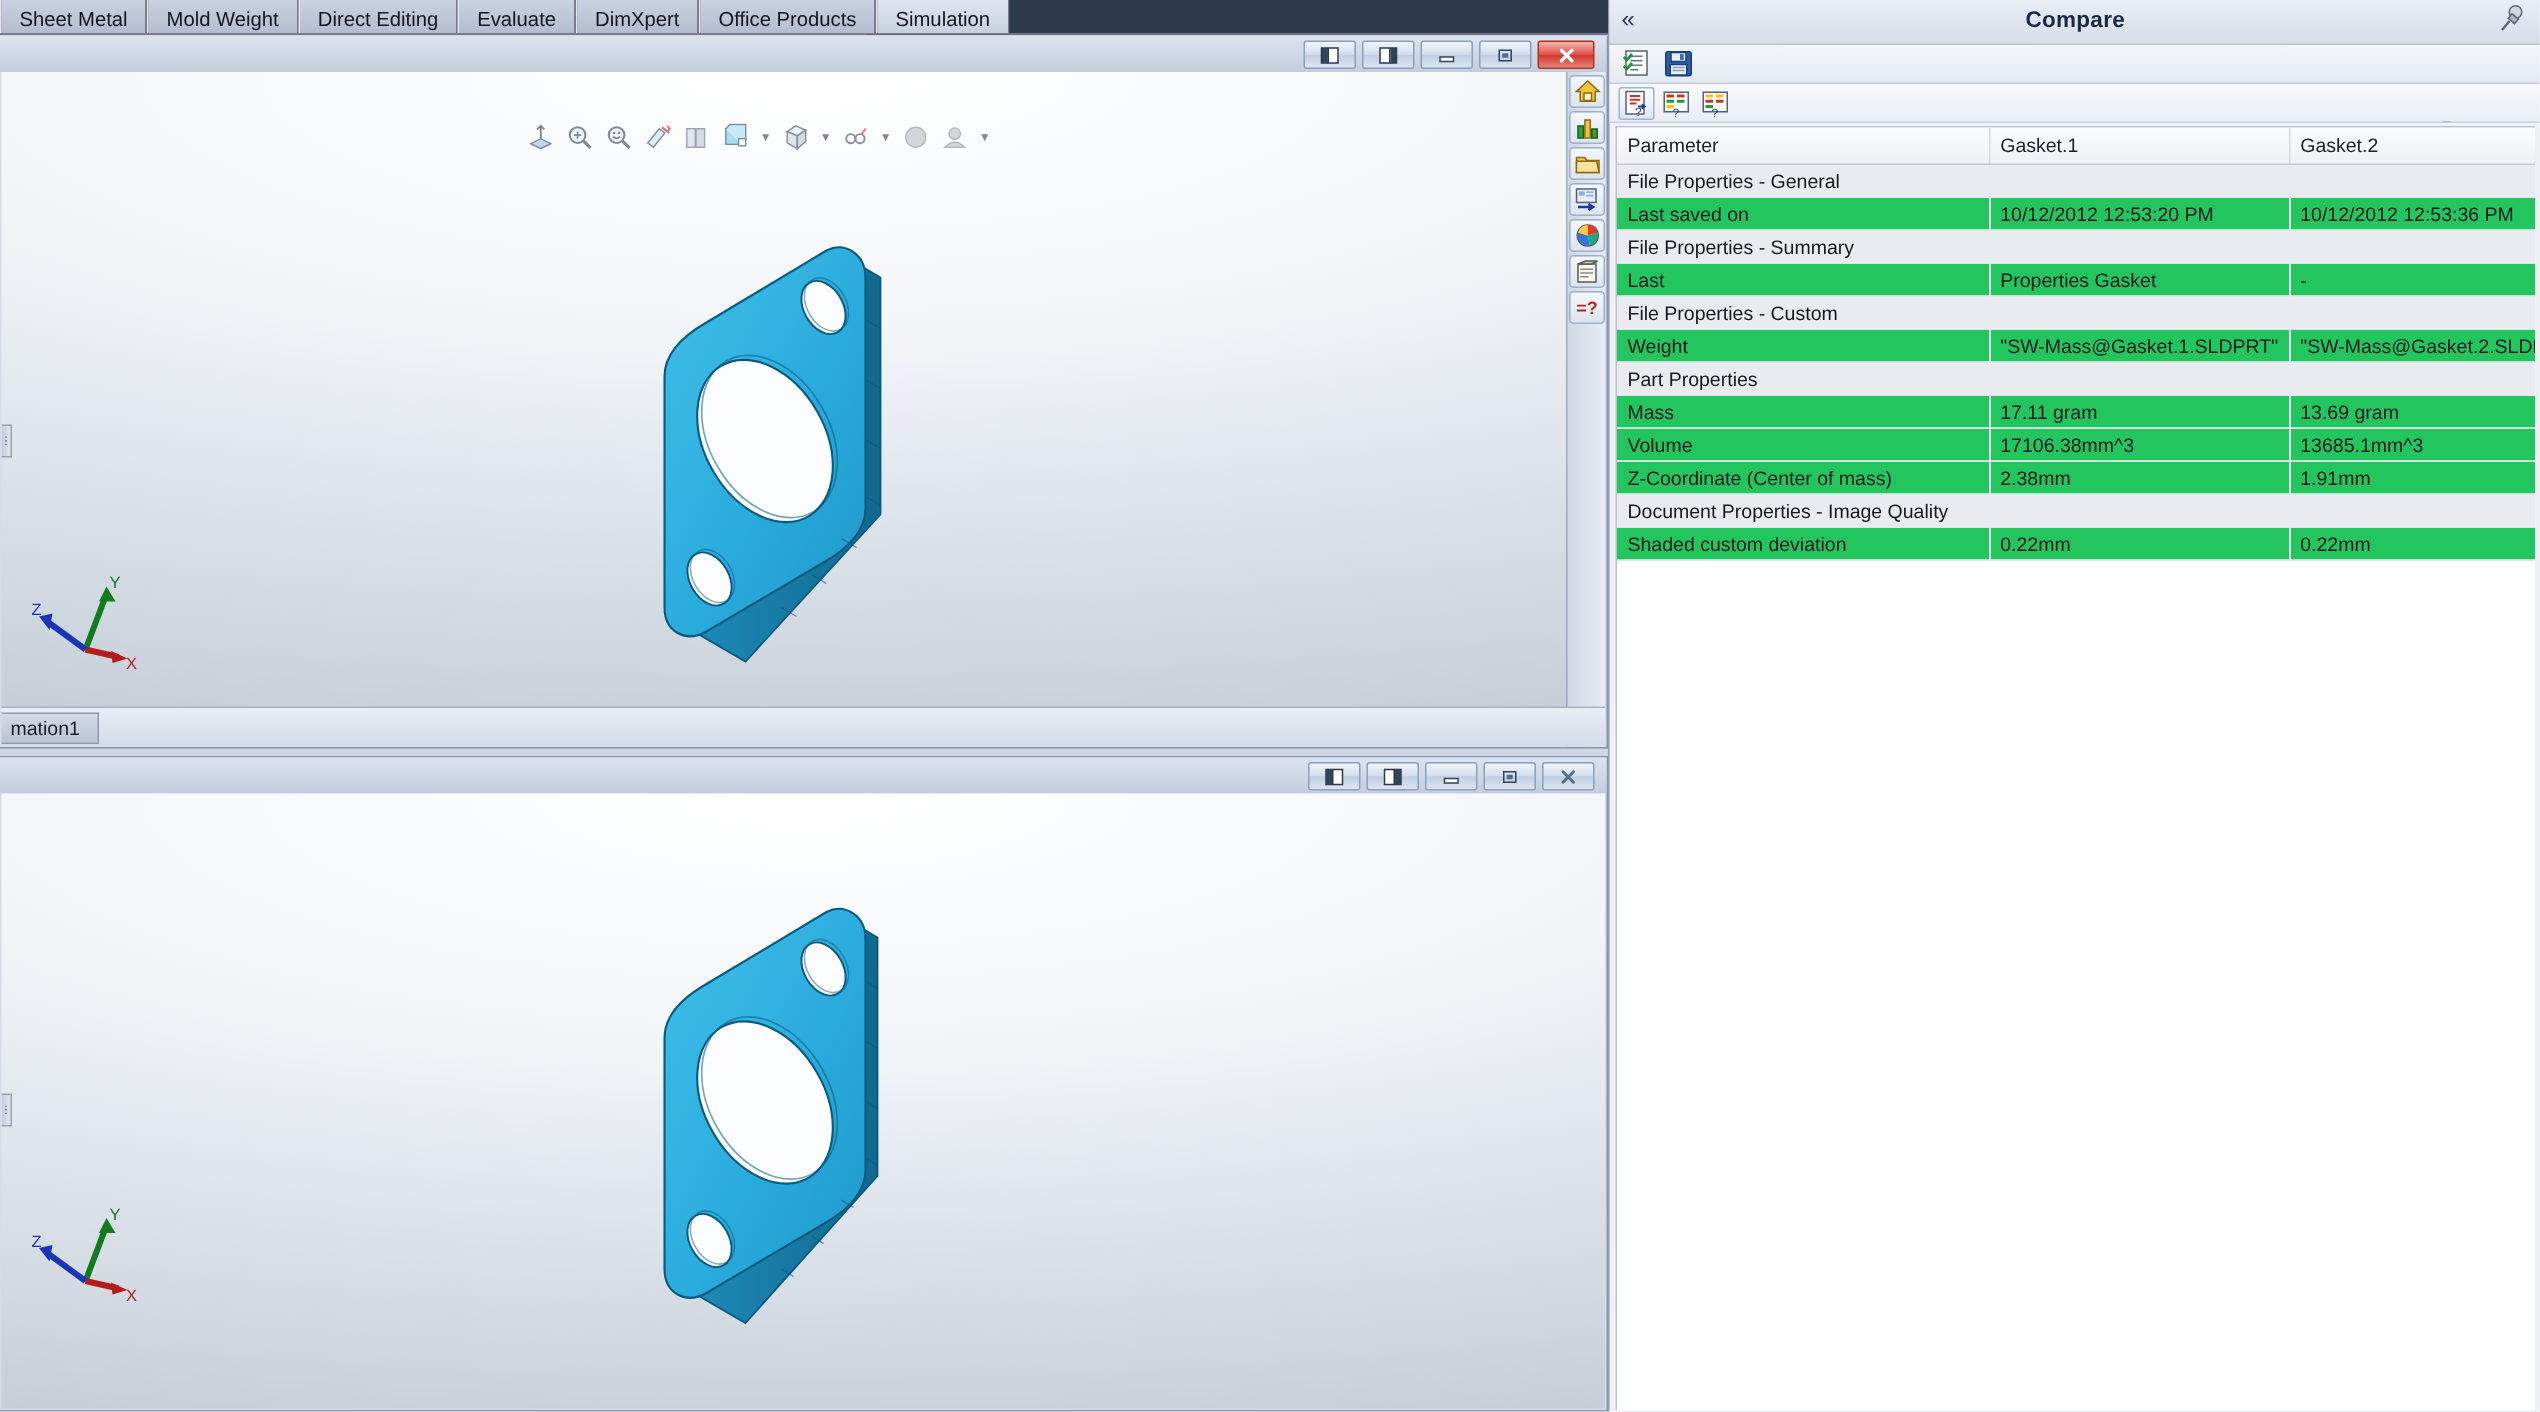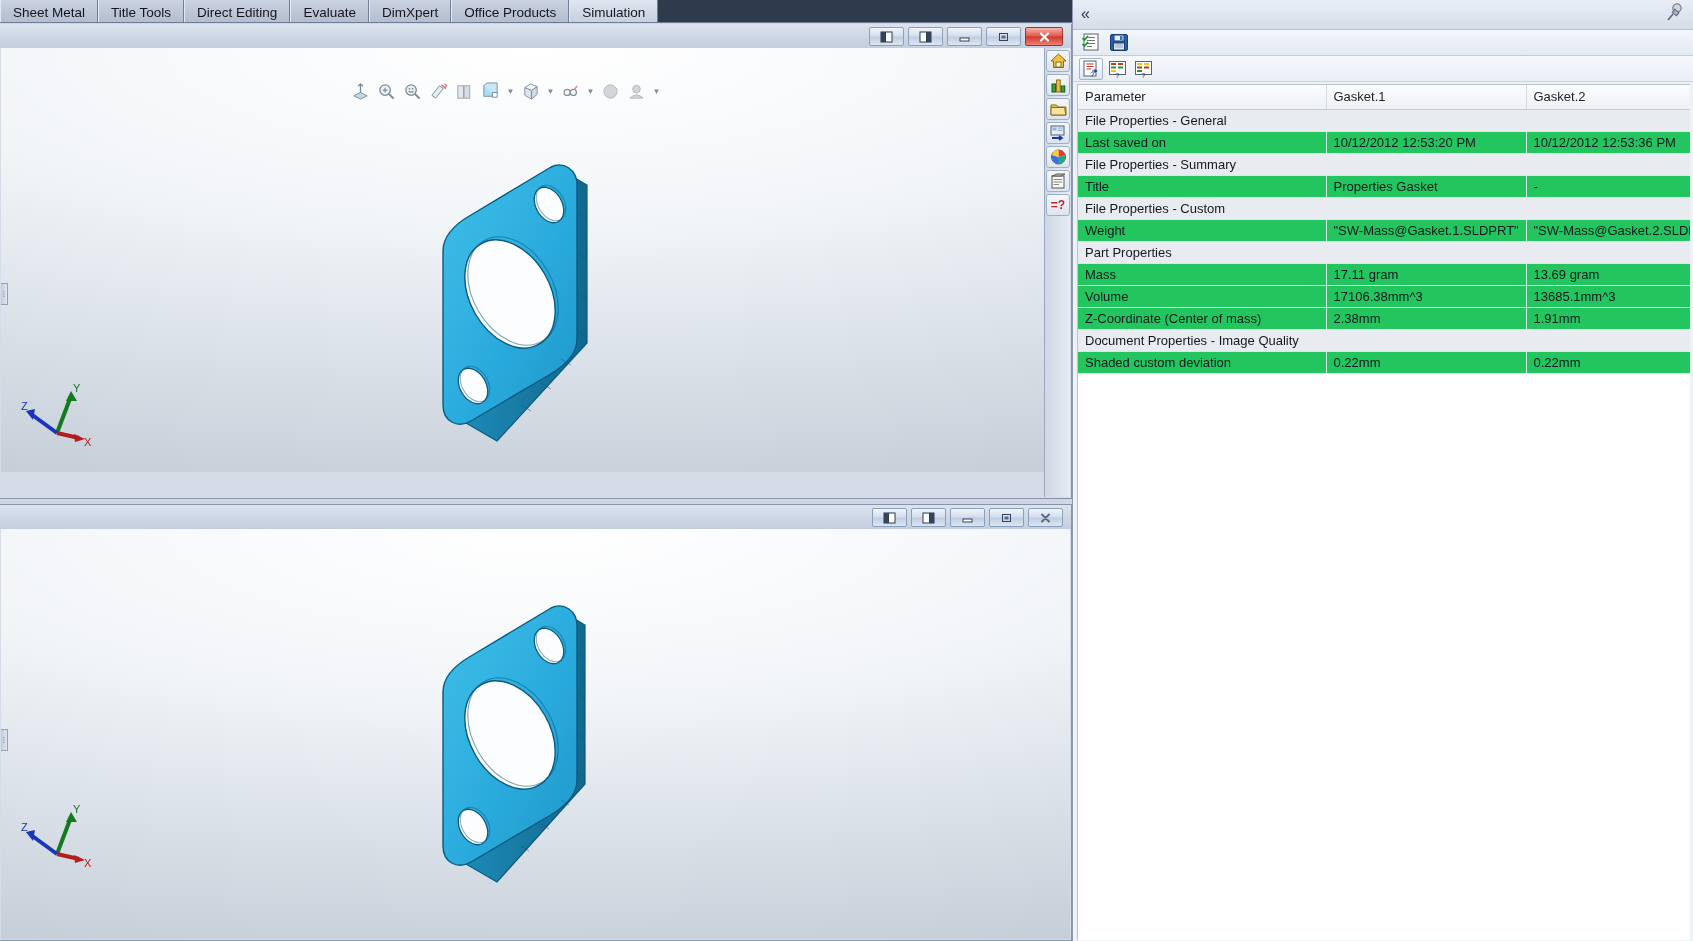--- a/index.html
+++ b/index.html
@@ -244,21 +244,21 @@
 
   <div id="left-pane">
 
     <div id="dark-strip"></div>
 
     <div id="cmd-tabs">
       <div class="cmd-tab">
           <span>Sheet Metal</span>
         </div>
       <div class="cmd-tab">
-          <span>Title Tools</span>
+          <span>Mold Weight</span>
         </div>
       <div class="cmd-tab">
           <span>Direct Editing</span>
         </div>
       <div class="cmd-tab">
           <span>Evaluate</span>
         </div>
       <div class="cmd-tab">
           <span>DimXpert</span>
         </div>
@@ -461,20 +461,25 @@
               <rect x="2" y="3" width="12" height="12" fill="#f6f6f2" stroke="#5a5a52"></rect>
               <path d="M2 3 L7 1 L15 1 L11 3 Z" fill="#c9c9bd" stroke="#5a5a52"></path>
               <path d="M3.5 6.5 H12 M3.5 9 H12 M3.5 11.5 H9" stroke="#8a8a80"></path>
             </svg>
         </div>
         <div class="side-ico">
           <span style="font-size:12px;font-weight:bold;color:#c0241a;">=?</span>
         </div>
       </div>
 
+      <div id="vp1-bottom">
+        <div id="anim-tab">
+            <span>mation1</span>
+          </div>
+      </div>
     </div>
 
     <div id="vp2" class="viewport-frame">
       <div class="vp-titlebar">
         <div class="win-btns" style="right:8px;">
           <div class="win-btn">
             <svg class="wb-ico" width="13" height="12" viewBox="0 0 13 12">
                 <rect x="1" y="1" width="11" height="10" fill="#fff" stroke="#2b3a4f"></rect>
                 <rect x="1" y="1" width="4" height="10" fill="#33435c"></rect>
                 <line x1="5.5" y1="1" x2="5.5" y2="11" stroke="#2b3a4f"></line>
@@ -553,20 +558,21 @@
 
         <div class="edge-handle" style="top:200px;">⋮</div>
       </div>
     </div>
   </div>
 
   <div id="right-pane">
 
     <div id="cp-titlebar">
       <div id="cp-collapse">«</div>
+      <div id="cp-title">Compare</div>
       <div id="cp-pin">
         <svg width="22" height="22" viewBox="0 0 22 22">
             <circle cx="13" cy="7" r="4.2" fill="#cfd6de" stroke="#5c6775"></circle>
             <rect x="9" y="9" width="5.5" height="4" transform="rotate(40 11 11)" fill="#aab4c2" stroke="#5c6775"></rect>
             <path d="M9 13 L4 19" stroke="#5c6775" stroke-width="1.6"></path>
           </svg>
       </div>
     </div>
 
     <div id="cp-actionbar">
@@ -655,21 +661,21 @@
             </tr>
             <tr class="data">
               <td>Last saved on</td>
               <td>10/12/2012 12:53:20 PM</td>
               <td>10/12/2012 12:53:36 PM</td>
             </tr>
             <tr class="group">
               <td colspan="3">File Properties - Summary</td>
             </tr>
             <tr class="data">
-              <td>Title</td>
+              <td>Last</td>
               <td>Properties Gasket</td>
               <td>-</td>
             </tr>
             <tr class="group">
               <td colspan="3">File Properties - Custom</td>
             </tr>
             <tr class="data">
               <td>Weight</td>
               <td>"SW-Mass@Gasket.1.SLDPRT"</td>
               <td>"SW-Mass@Gasket.2.SLDPRT"</td>

